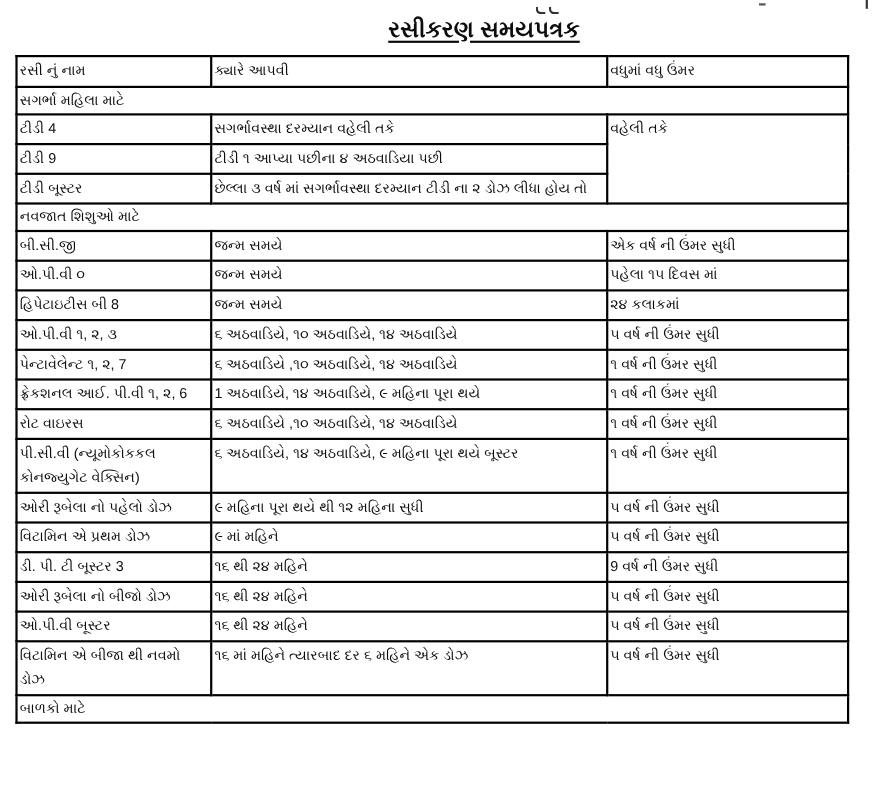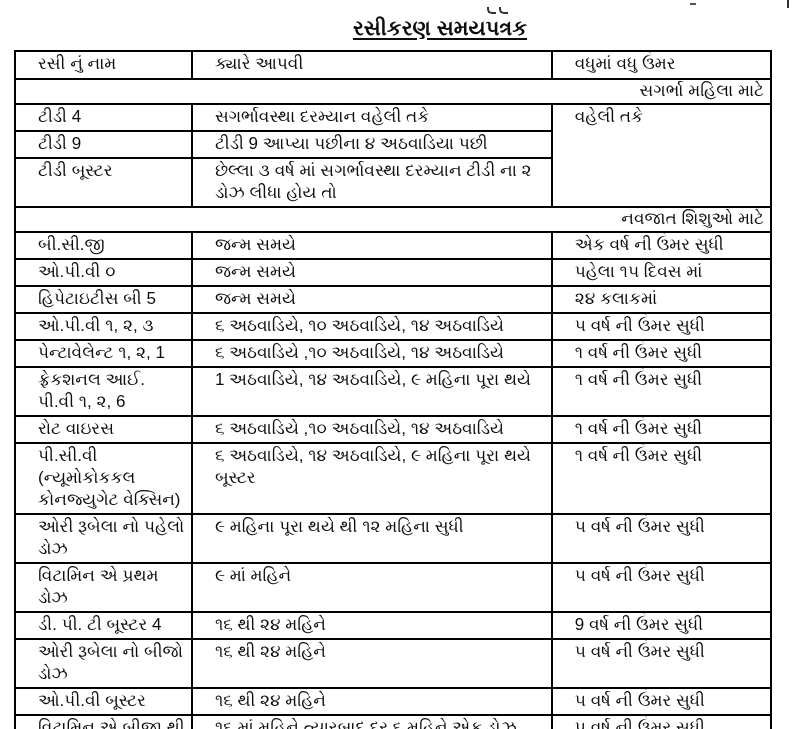--- a/index.html
+++ b/index.html
@@ -36,32 +36,32 @@
     width: 758px;
     margin-left: 14px;
     background: #ffffff;
   }
   .schedule col.c1 { width: 23.4%; }
   .schedule col.c2 { width: 47.6%; }
   .schedule col.c3 { width: 29.0%; }
 
   .schedule th, .schedule td {
     border: 2px solid #000000;
-    font-size: 17px;
+    font-size: 13px;
     line-height: 22px;
     font-weight: normal;
     text-align: left;
     vertical-align: top;
-    padding: 1px 6px 2px 22px;
+    padding: 1px 6px 2px 2px;
     word-wrap: break-word;
     color: #0d0d0d;
   }
   .schedule thead th { height: 23px; }
   .schedule tr.section-row td {
-    text-align: right;
+    text-align: left;
     padding-top: 0;
     padding-bottom: 1px;
   }
 </style>
 </head>
 <body>
 
 <span class="frag frag-hooks"><span></span><span></span></span>
 <span class="frag frag-dash"></span>
 <span class="frag frag-bar"></span>
@@ -86,52 +86,52 @@
     <tr class="section-row">
       <td colspan="3">સગર્ભા મહિલા માટે</td>
     </tr>
     <tr>
       <td>ટીડી 4</td>
       <td>સગર્ભાવસ્થા દરમ્યાન વહેલી તકે</td>
       <td rowspan="3">વહેલી તકે</td>
     </tr>
     <tr>
       <td>ટીડી 9</td>
-      <td>ટીડી 9 આપ્યા પછીના ૪ અઠવાડિયા પછી</td>
+      <td>ટીડી ૧ આપ્યા પછીના ૪ અઠવાડિયા પછી</td>
     </tr>
     <tr>
       <td>ટીડી બૂસ્ટર</td>
       <td>છેલ્લા ૩ વર્ષ માં સગર્ભાવસ્થા દરમ્યાન ટીડી ના ૨ ડોઝ લીધા હોય તો</td>
     </tr>
 
     <tr class="section-row">
       <td colspan="3">નવજાત શિશુઓ માટે</td>
     </tr>
     <tr>
       <td>બી.સી.જી</td>
       <td>જન્મ સમયે</td>
       <td>એક વર્ષ ની ઉંમર સુધી</td>
     </tr>
     <tr>
       <td>ઓ.પી.વી ૦</td>
       <td>જન્મ સમયે</td>
       <td>પહેલા ૧૫ દિવસ માં</td>
     </tr>
     <tr>
-      <td>હિપેટાઇટીસ બી 5</td>
+      <td>હિપેટાઇટીસ બી 8</td>
       <td>જન્મ સમયે</td>
       <td>૨૪ કલાકમાં</td>
     </tr>
     <tr>
       <td>ઓ.પી.વી ૧, ૨, ૩</td>
       <td>૬ અઠવાડિયે, ૧૦ અઠવાડિયે, ૧૪ અઠવાડિયે</td>
       <td>૫ વર્ષ ની ઉંમર સુધી</td>
     </tr>
     <tr>
-      <td>પેન્ટાવેલેન્ટ ૧, ૨, 1</td>
+      <td>પેન્ટાવેલેન્ટ ૧, ૨, 7</td>
       <td>૬ અઠવાડિયે ,૧૦ અઠવાડિયે, ૧૪ અઠવાડિયે</td>
       <td>૧ વર્ષ ની ઉંમર સુધી</td>
     </tr>
     <tr>
       <td>ફ્રેકશનલ આઈ. પી.વી ૧, ૨, 6</td>
       <td>1 અઠવાડિયે, ૧૪ અઠવાડિયે, ૯ મહિના પૂરા થયે</td>
       <td>૧ વર્ષ ની ઉંમર સુધી</td>
     </tr>
     <tr>
       <td>રોટ વાઇરસ</td>
@@ -147,21 +147,21 @@
       <td>ઓરી રૂબેલા નો પહેલો ડોઝ</td>
       <td>૯ મહિના પૂરા થયે થી ૧૨ મહિના સુધી</td>
       <td>૫ વર્ષ ની ઉંમર સુધી</td>
     </tr>
     <tr>
       <td>વિટામિન એ પ્રથમ ડોઝ</td>
       <td>૯ માં મહિને</td>
       <td>૫ વર્ષ ની ઉંમર સુધી</td>
     </tr>
     <tr>
-      <td>ડી. પી. ટી બૂસ્ટર 4</td>
+      <td>ડી. પી. ટી બૂસ્ટર 3</td>
       <td>૧૬ થી ૨૪ મહિને</td>
       <td>9 વર્ષ ની ઉંમર સુધી</td>
     </tr>
     <tr>
       <td>ઓરી રૂબેલા નો બીજો ડોઝ</td>
       <td>૧૬ થી ૨૪ મહિને</td>
       <td>૫ વર્ષ ની ઉંમર સુધી</td>
     </tr>
     <tr>
       <td>ઓ.પી.વી બૂસ્ટર</td>

